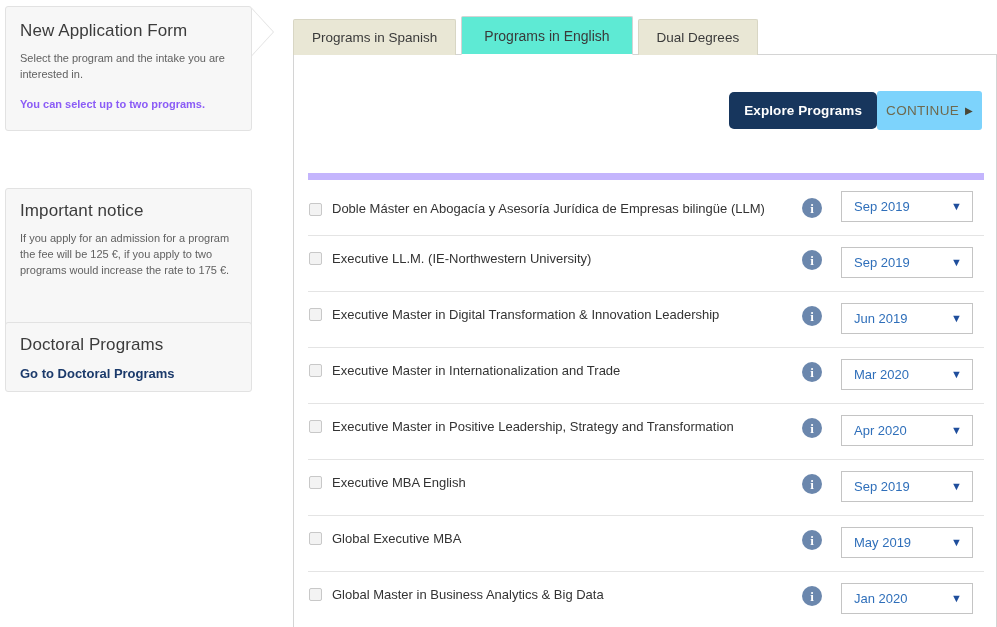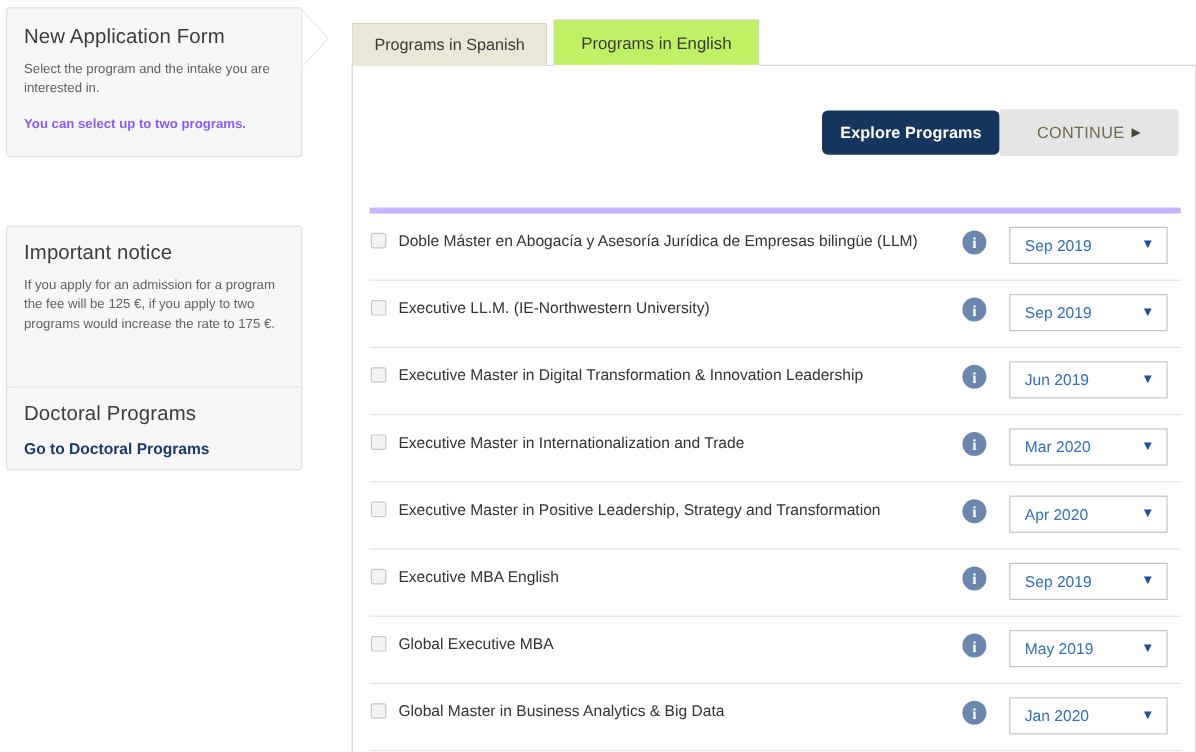--- a/index.html
+++ b/index.html
@@ -141,21 +141,21 @@
     color: #3a3a3a;
     padding: 0 18px;
     display: flex;
     align-items: center;
     white-space: nowrap;
     border-radius: 2px 2px 0 0;
     margin-right: 5px;
     height: 36px;
   }
   .tab.active {
-    background: #bef264;
+    background: #5eead4;
     border: 1px solid #d4d4d4;
     border-bottom: 1px solid #ffffff;
     height: 39px;
     margin-top: -3px;
     align-items: center;
     z-index: 4;
     position: relative;
     font-size: 14px;
     padding: 0 22px;
   }
@@ -186,26 +186,26 @@
     font-size: 13.5px;
     font-weight: bold;
     border: none;
     border-radius: 5px;
     padding: 11px 15px;
     cursor: pointer;
     letter-spacing: .1px;
     font-family: "Liberation Sans", sans-serif;
   }
   .btn-continue {
-    background: #e5e5e5;
+    background: #7dd3fc;
     color: #6e6a4f;
     font-size: 13.5px;
     border: none;
     border-radius: 3px;
-    padding: 12px 31px;
+    padding: 12px 9px;
     cursor: pointer;
     letter-spacing: .3px;
     font-family: "Liberation Sans", sans-serif;
     display: flex;
     align-items: center;
     gap: 6px;
   }
   .btn-continue .caret {
     font-size: 10px;
     line-height: 1;
@@ -221,21 +221,22 @@
   }
   .program-row {
     display: flex;
     align-items: flex-start;
     border-bottom: 1px solid #e4e4e4;
     padding: 14px 0 13px 0;
     min-height: 28px;
     box-sizing: border-box;
   }
   .program-row:first-child {
-    border-top: 5px solid #c4b5fd;
+    border-top: 7px solid #c4b5fd;
+    align-items: center;
   }
   .chk {
     width: 13px;
     height: 13px;
     border: 1px solid #c8c8c8;
     background: #f3f3f3;
     border-radius: 2px;
     flex: 0 0 auto;
     margin: 2px 10px 0 1px;
     cursor: pointer;
@@ -315,20 +316,21 @@
       <a class="card-link" href="#">Go to Doctoral Programs</a>
     </section>
 
   </aside>
 
   <main class="main">
 
     <nav class="tabs">
       <div class="tab">Programs in Spanish</div>
       <div class="tab active">Programs in English</div>
+      <div class="tab">Dual Degrees</div>
     </nav>
 
     <section class="panel">
 
       <div class="panel-actions">
         <button class="btn-explore">Explore Programs</button>
         <button class="btn-continue">
           <span>CONTINUE</span>
           <span class="caret">▶</span>
         </button>

